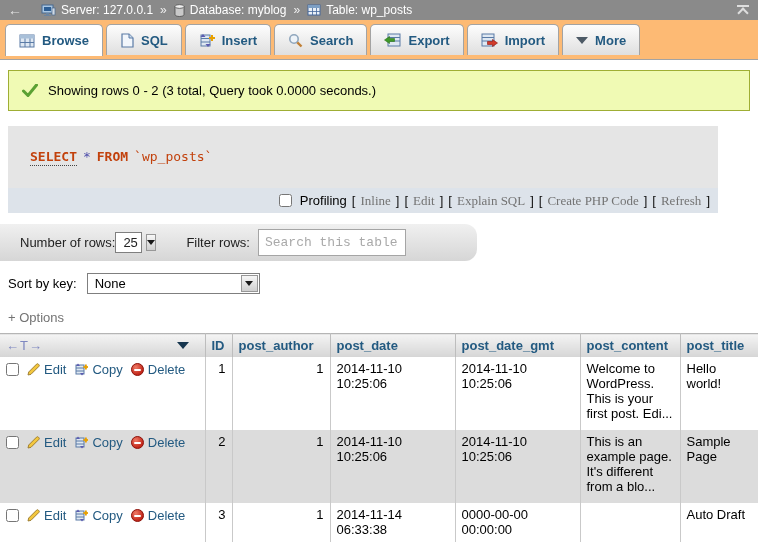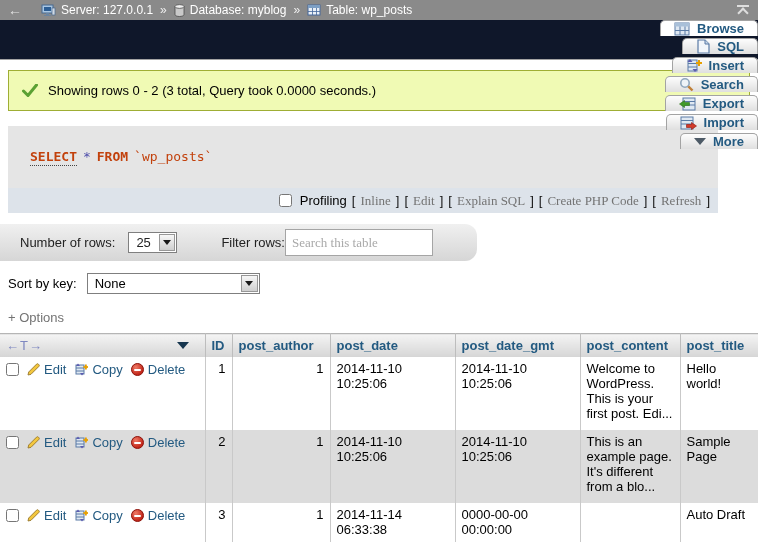--- a/index.html
+++ b/index.html
@@ -13,22 +13,22 @@
   .topbar .sep { color:#efefef; margin:0 2px; }
   .topbar .crumb { color:#fff; cursor:pointer; }
   .topbar .spacer { flex:1; }
   .collapse-ic { width:14px; height:10px; position:relative; }
   .collapse-ic::before { content:""; position:absolute; left:1px; right:1px; top:0;
     height:2px; background:#dedede; }
   .collapse-ic::after { content:""; position:absolute; left:3px; top:4px; width:6px; height:6px;
     border-left:2px solid #dedede; border-top:2px solid #dedede; transform:rotate(45deg); }
 
   
-  .tabbar { height:40px; background:#0f172a; border-bottom:1px solid #a3a3a3;
-    display:flex; align-items:flex-end; padding-left:5px; gap:3px;flex-direction:column; }
+  .tabbar { height:40px; background:#fdba74; border-bottom:1px solid #a3a3a3;
+    display:flex; align-items:center; padding-left:5px; gap:3px; }
   .tab { height:31px; display:flex; align-items:center; gap:7px; padding:0 13px;
     border:1px solid #a3a3a3; border-bottom:none; border-radius:5px 5px 0 0;
     background:linear-gradient(#fdfdfd,#dfdfdf); color:#235a81; font-weight:bold;
     font-size:13px; cursor:pointer; position:relative; }
   .tab.active { background:#fff; height:32px; margin-bottom:-1px; z-index:2; }
   .tab svg { display:block; }
   .more-caret { width:0; height:0; border-left:6px solid transparent;
     border-right:6px solid transparent; border-top:7px solid #4d5a66; }
 
   
@@ -56,24 +56,24 @@
     background:linear-gradient(#f0f0f0,#d6d6d6); border-radius:0 12px 12px 0;
     display:flex; align-items:center; padding-left:20px; font-size:13px; color:#222; }
   .fake-select { display:inline-flex; align-items:center; background:#fff;
     border:1px solid #7f7f7f; height:21px; cursor:pointer; }
   .fake-select .val { padding:0 7px; flex:1; }
   .fake-select .btn { width:17px; height:17px; margin:1px;
     background:linear-gradient(#f7f7f7,#cfcfcf); border:1px solid #979797;
     display:flex; align-items:center; justify-content:center; }
   .fake-select .car { width:0; height:0; border-left:4px solid transparent;
     border-right:4px solid transparent; border-top:5px solid #1a1a1a; }
-  .sel-rows { width:49px; margin-left:13px; }
+  .sel-rows { width:27px; }
   .filter-lab { margin-left:44px; }
-  .filter-input { width:148px; height:27px; border:1px solid #a5a5a5;
-    padding:0 6px; font-size:13px; font-family:Liberation Serif, serif; color:#333; }
+  .filter-input { margin-left:8px; width:148px; height:27px; border:1px solid #a5a5a5;
+    padding:0 6px; font-size:13px; font-family:Liberation Mono, monospace; color:#333; }
   .filter-input::placeholder { color:#a9a9a9; }
 
   .sortrow { margin:12px 0 0 8px; display:flex; align-items:center; gap:10px; font-size:13px; }
   .sel-sort { width:173px; }
 
   .options-link { display:inline-block; margin:16px 0 8px 8px; color:#737373;
     font-size:13px; cursor:pointer; }
 
   
   table.results { width:758px; border-collapse:collapse; table-layout:fixed; font-size:13px; }

